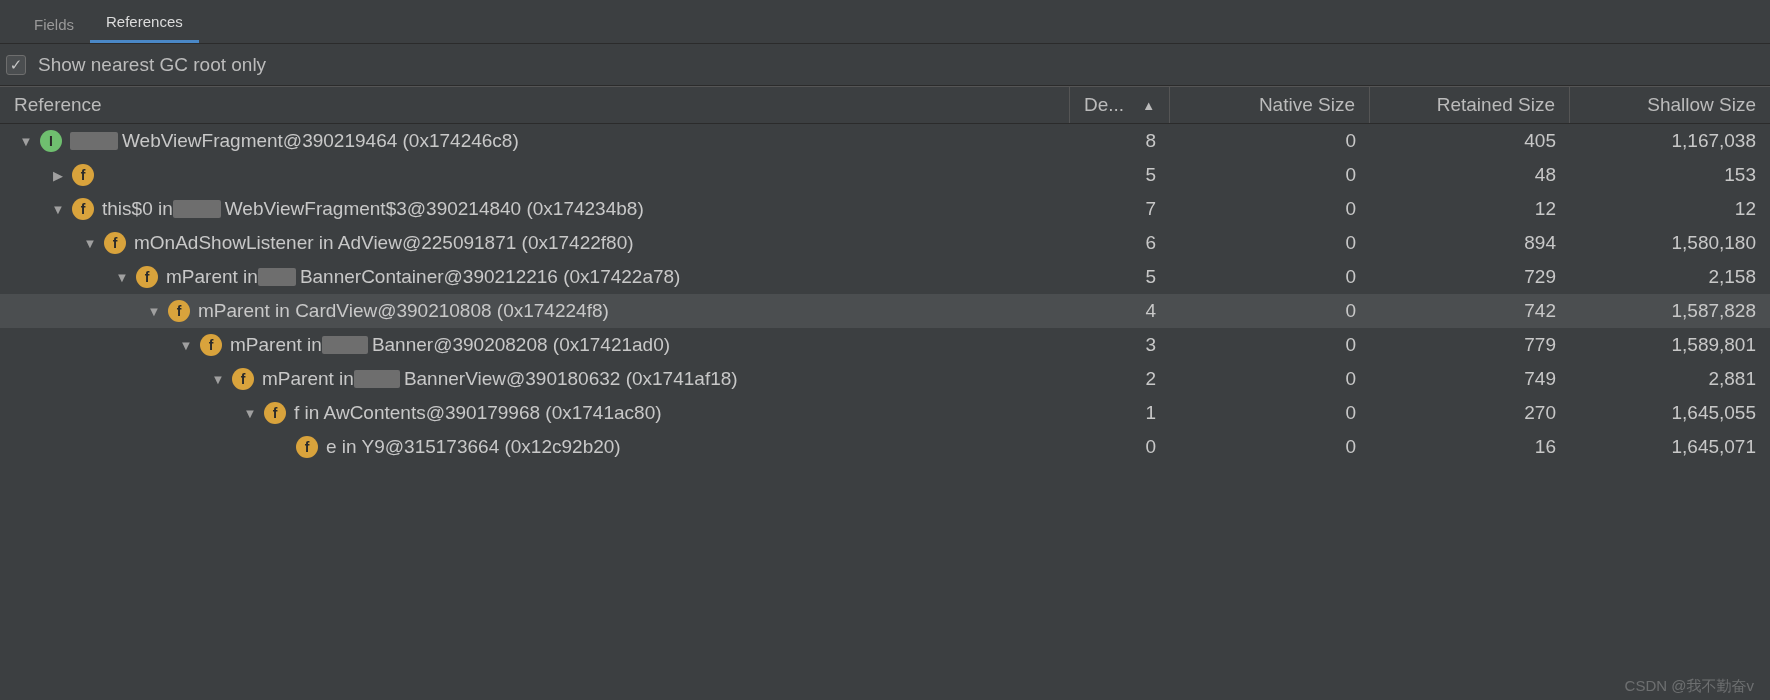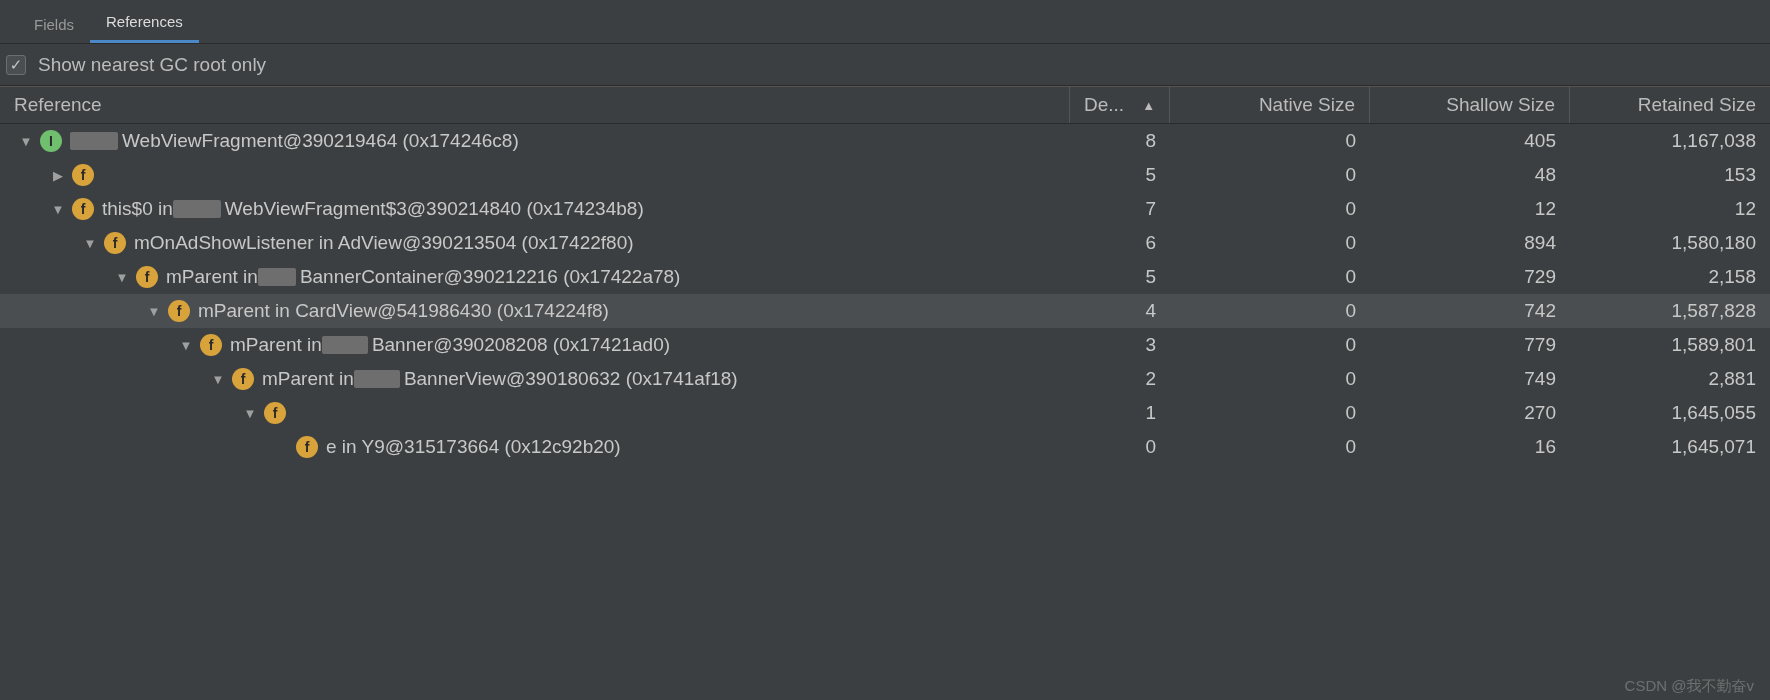--- a/index.html
+++ b/index.html
@@ -143,22 +143,22 @@
   <span>Show nearest GC root only</span>
 </div>
 
 <div class="header-row">
   <div class="header-cell col-ref">Reference</div>
   <div class="header-cell col-depth">
     <span>De...</span>
     <span class="sort-arrow">▲</span>
   </div>
   <div class="header-cell col-num">Native Size</div>
+  <div class="header-cell col-num">Retained Size</div>
   <div class="header-cell col-num">Shallow Size</div>
-  <div class="header-cell col-num">Retained Size</div>
 </div>
 
 <div class="rows" id="rows">
     <div class="row">
       <div class="ref-cell" style="padding-left: 18px;">
         <span class="arrow">▼</span>
         <span class="badge badge-i">I</span>
         <span class="redacted" style="width: 48px;"></span>
         <span>WebViewFragment@390219464 (0x174246c8)</span>
       </div>
@@ -187,21 +187,21 @@
       </div>
       <div class="num-cell depth-cell">7</div>
       <div class="num-cell">0</div>
       <div class="num-cell">12</div>
       <div class="num-cell">12</div>
     </div>
     <div class="row">
       <div class="ref-cell" style="padding-left: 82px;">
         <span class="arrow">▼</span>
         <span class="badge badge-f">f</span>
-        <span>mOnAdShowListener in AdView@390213504 (0x17422f80)</span>
+        <span>mOnAdShowListener in AdView@225091871 (0x17422f80)</span>
       </div>
       <div class="num-cell depth-cell">6</div>
       <div class="num-cell">0</div>
       <div class="num-cell">894</div>
       <div class="num-cell">1,580,180</div>
     </div>
     <div class="row">
       <div class="ref-cell" style="padding-left: 114px;">
         <span class="arrow">▼</span>
         <span class="badge badge-f">f</span>
@@ -211,21 +211,21 @@
       </div>
       <div class="num-cell depth-cell">5</div>
       <div class="num-cell">0</div>
       <div class="num-cell">729</div>
       <div class="num-cell">2,158</div>
     </div>
     <div class="row selected">
       <div class="ref-cell" style="padding-left: 146px;">
         <span class="arrow">▼</span>
         <span class="badge badge-f">f</span>
-        <span>mParent in CardView@541986430 (0x174224f8)</span>
+        <span>mParent in CardView@390210808 (0x174224f8)</span>
       </div>
       <div class="num-cell depth-cell">4</div>
       <div class="num-cell">0</div>
       <div class="num-cell">742</div>
       <div class="num-cell">1,587,828</div>
     </div>
     <div class="row">
       <div class="ref-cell" style="padding-left: 178px;">
         <span class="arrow">▼</span>
         <span class="badge badge-f">f</span>
@@ -248,20 +248,21 @@
       </div>
       <div class="num-cell depth-cell">2</div>
       <div class="num-cell">0</div>
       <div class="num-cell">749</div>
       <div class="num-cell">2,881</div>
     </div>
     <div class="row">
       <div class="ref-cell" style="padding-left: 242px;">
         <span class="arrow">▼</span>
         <span class="badge badge-f">f</span>
+        <span>f in AwContents@390179968 (0x1741ac80)</span>
       </div>
       <div class="num-cell depth-cell">1</div>
       <div class="num-cell">0</div>
       <div class="num-cell">270</div>
       <div class="num-cell">1,645,055</div>
     </div>
     <div class="row">
       <div class="ref-cell" style="padding-left: 274px;">
         <span class="arrow"></span>
         <span class="badge badge-f">f</span>

